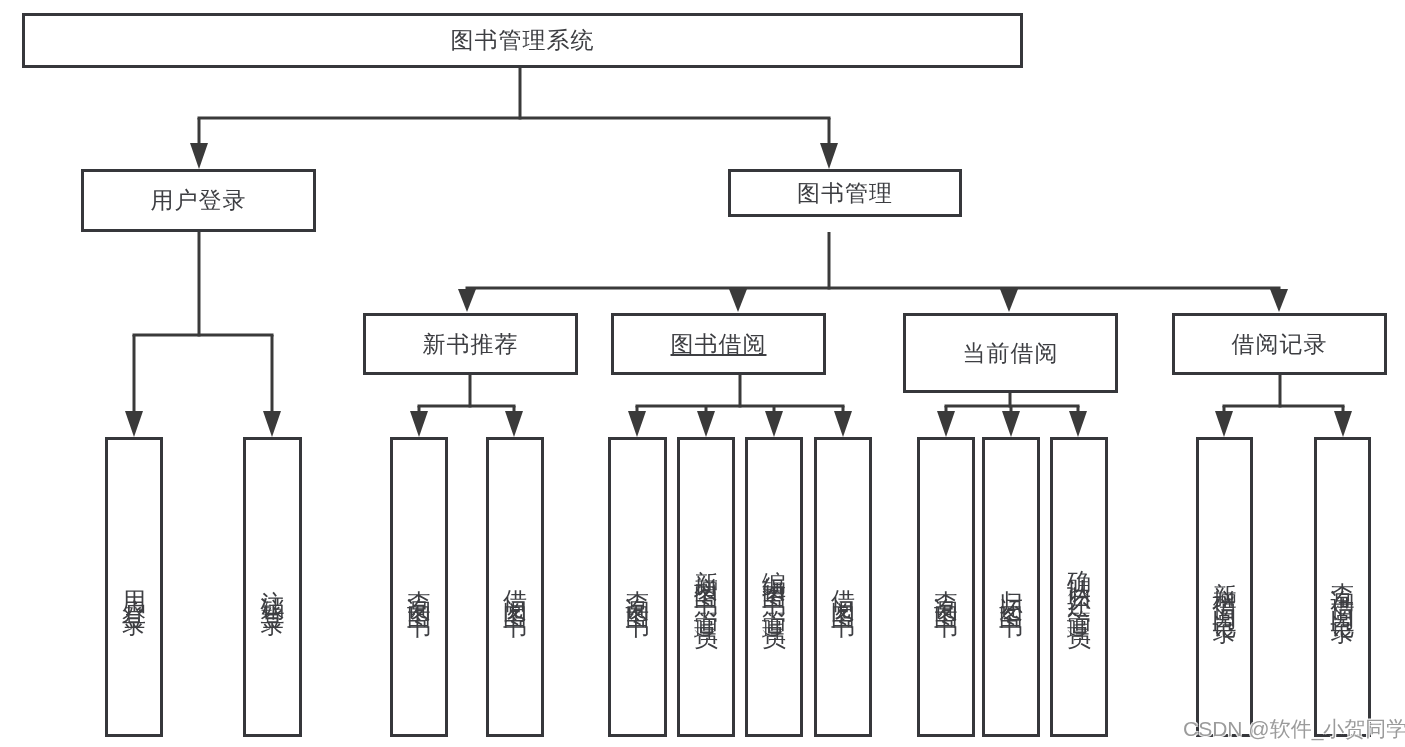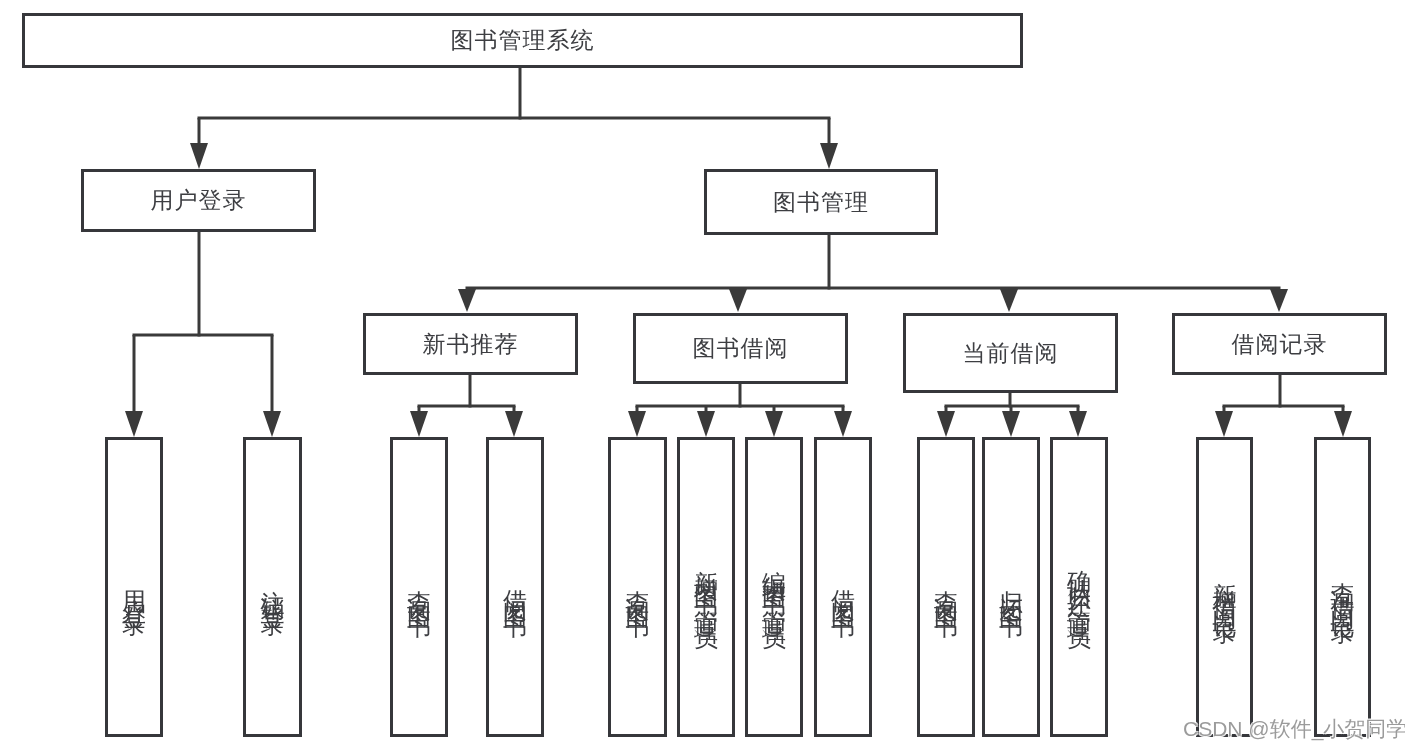--- a/index.html
+++ b/index.html
@@ -153,28 +153,28 @@
     </g>
   </svg>
 
   <div class="hnode" style="left:22px; top:13px; width:1001px; height:55px;">
     <span>图书管理系统</span>
   </div>
 
   <div class="hnode" style="left:81px; top:169px; width:235px; height:63px;">
     <span>用户登录</span>
   </div>
-  <div class="hnode" style="left:704px; top:169px; width:234px; height:66px;font-family:Liberation Serif, serif;">
+  <div class="hnode" style="left:728px; top:169px; width:234px; height:48px;font-family:Liberation Serif, serif;">
     <span>图书管理</span>
   </div>
 
   <div class="hnode" style="left:363px; top:313px; width:215px; height:62px;">
     <span>新书推荐</span>
   </div>
-  <div class="hnode" style="left:633px; top:313px; width:215px; height:71px;">
+  <div class="hnode" style="left:611px; top:313px; width:215px; height:62px;text-decoration:underline;">
     <span>图书借阅</span>
   </div>
   <div class="hnode" style="left:903px; top:313px; width:215px; height:80px;">
     <span>当前借阅</span>
   </div>
   <div class="hnode" style="left:1172px; top:313px; width:215px; height:62px;">
     <span>借阅记录</span>
   </div>
 
   <div class="vnode" style="left:105px; width:58px;">

